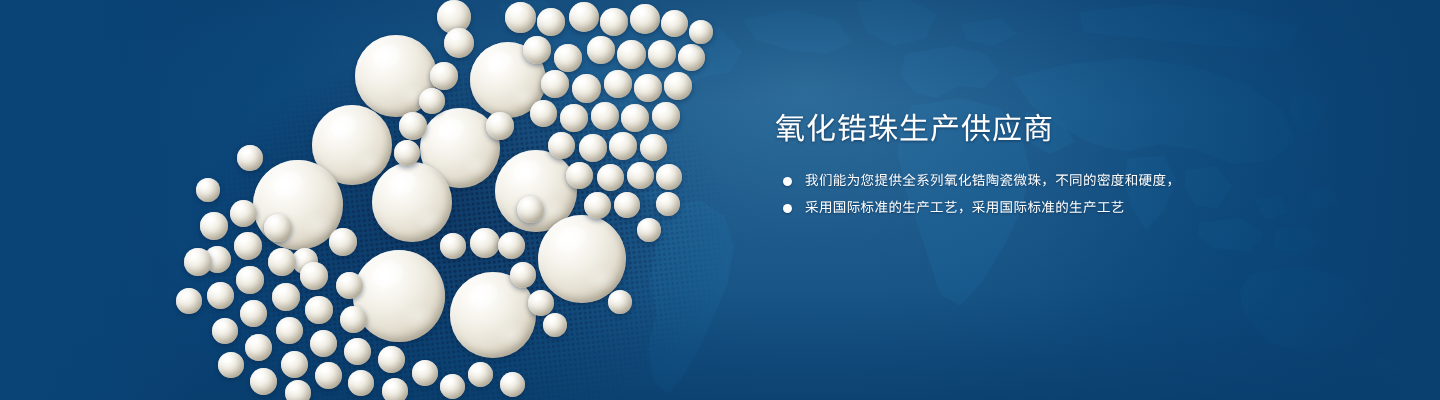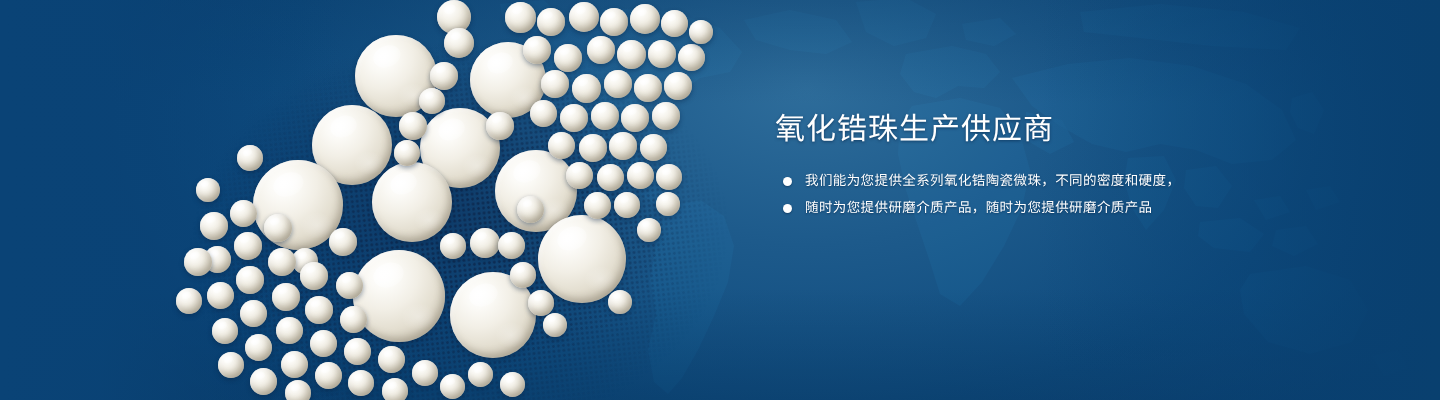--- a/index.html
+++ b/index.html
@@ -311,19 +311,19 @@
     <ul class="bullets">
 
       <li class="bullet">
         <span class="dot"></span>
         <span class="bullet-line">我们能为您提供全系列氧化锆陶瓷微珠，不同的密度和硬度，</span>
       </li>
 
 
       <li class="bullet">
         <span class="dot"></span>
-        <span class="bullet-line">随时为您提供研磨介质产品，随时为您提供研磨介质产品</span>
+        <span class="bullet-line">采用国际标准的生产工艺，采用国际标准的生产工艺</span>
       </li>
 
     </ul>
   </div>
 
 </div>
 
 </body></html>

